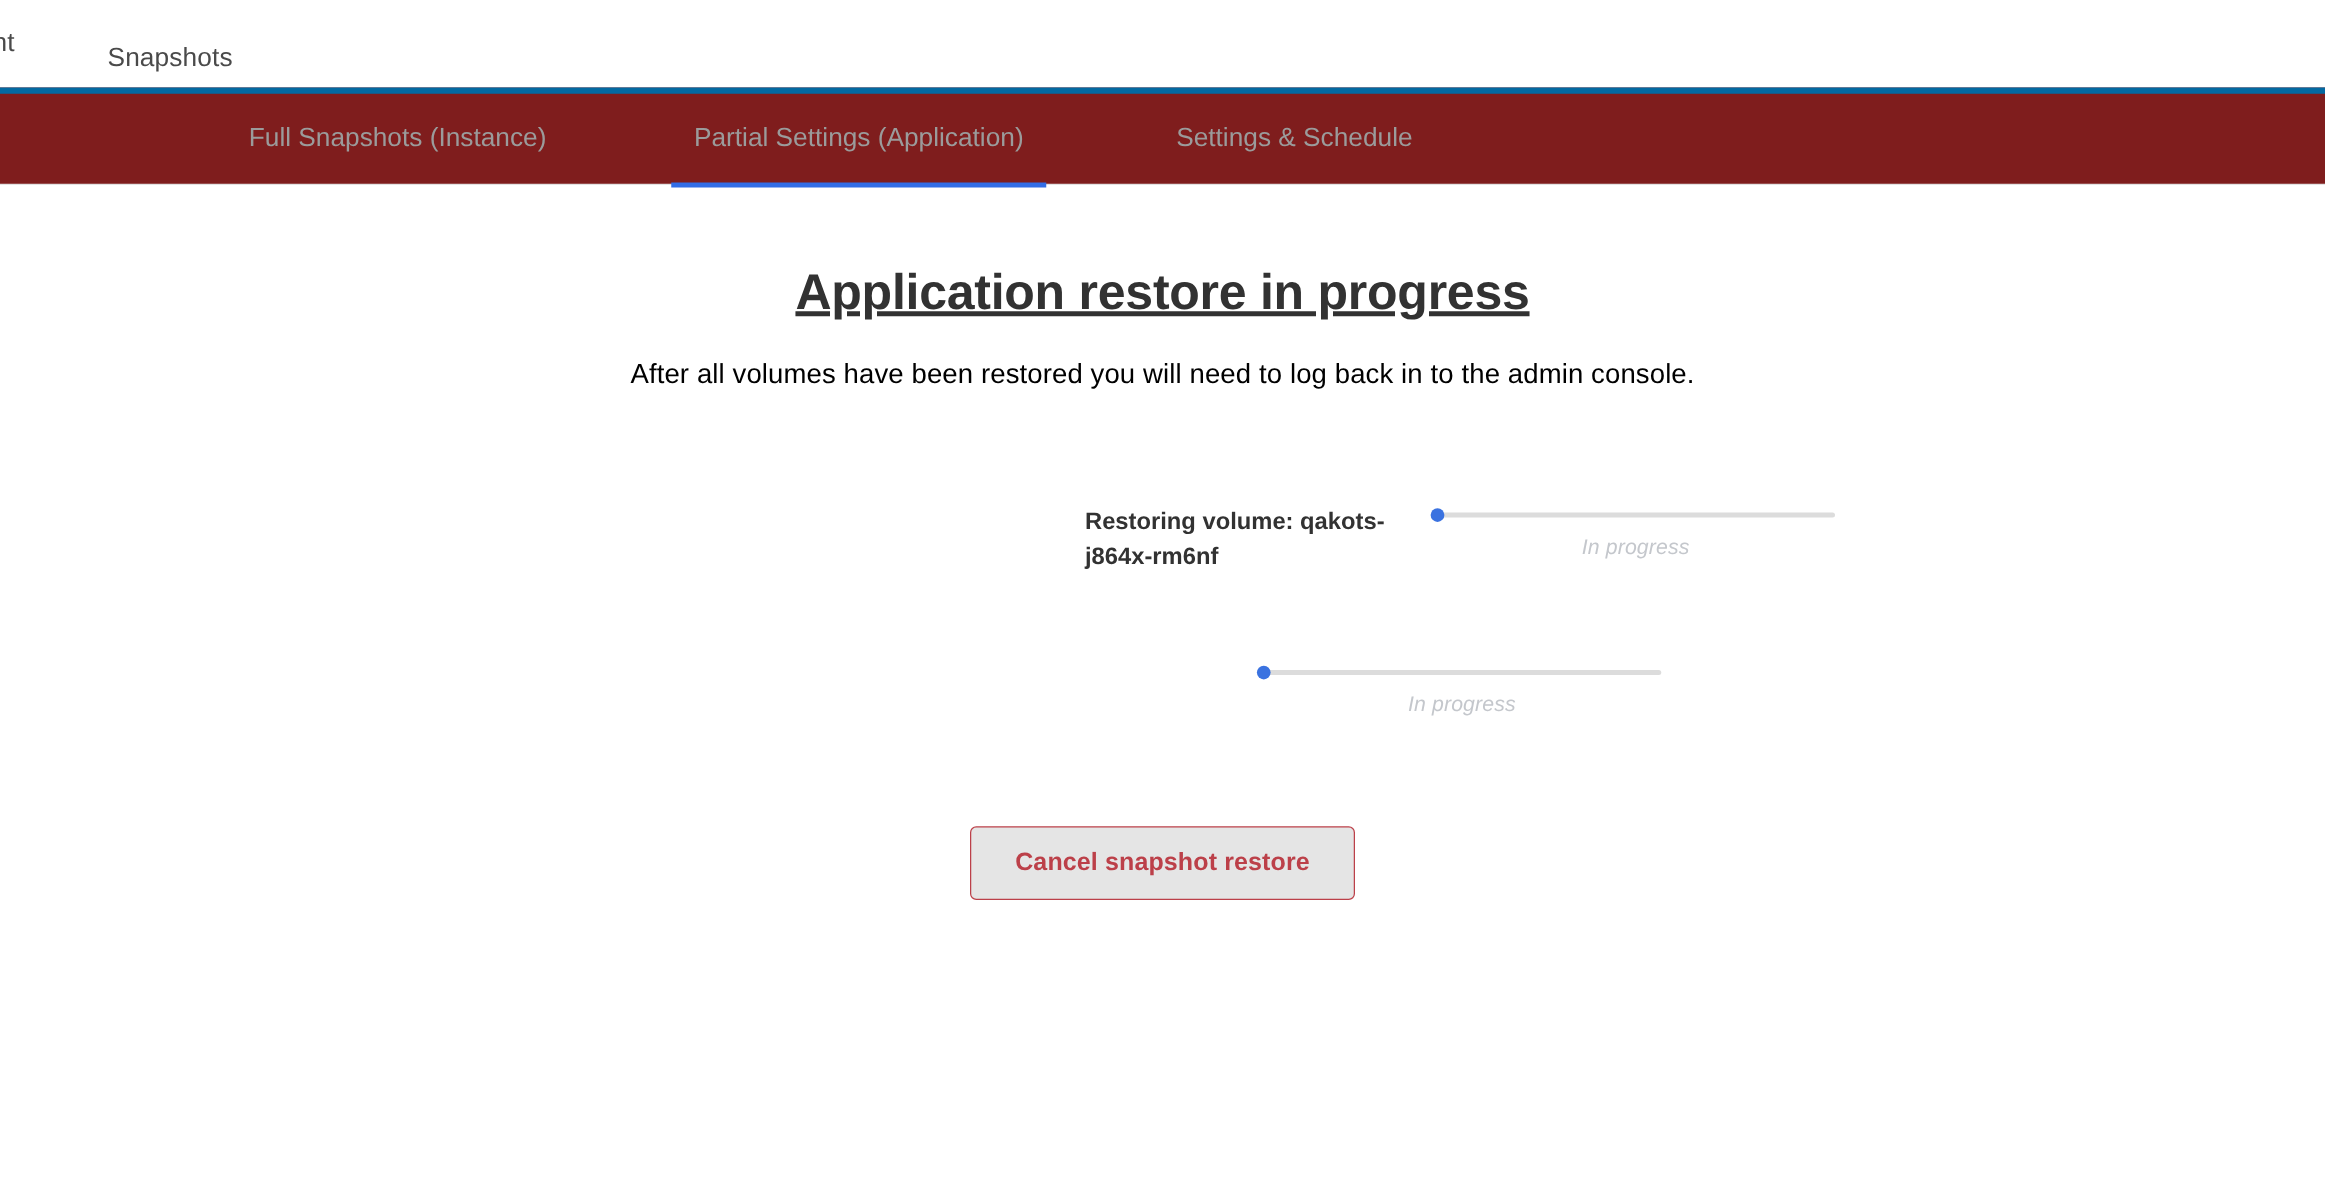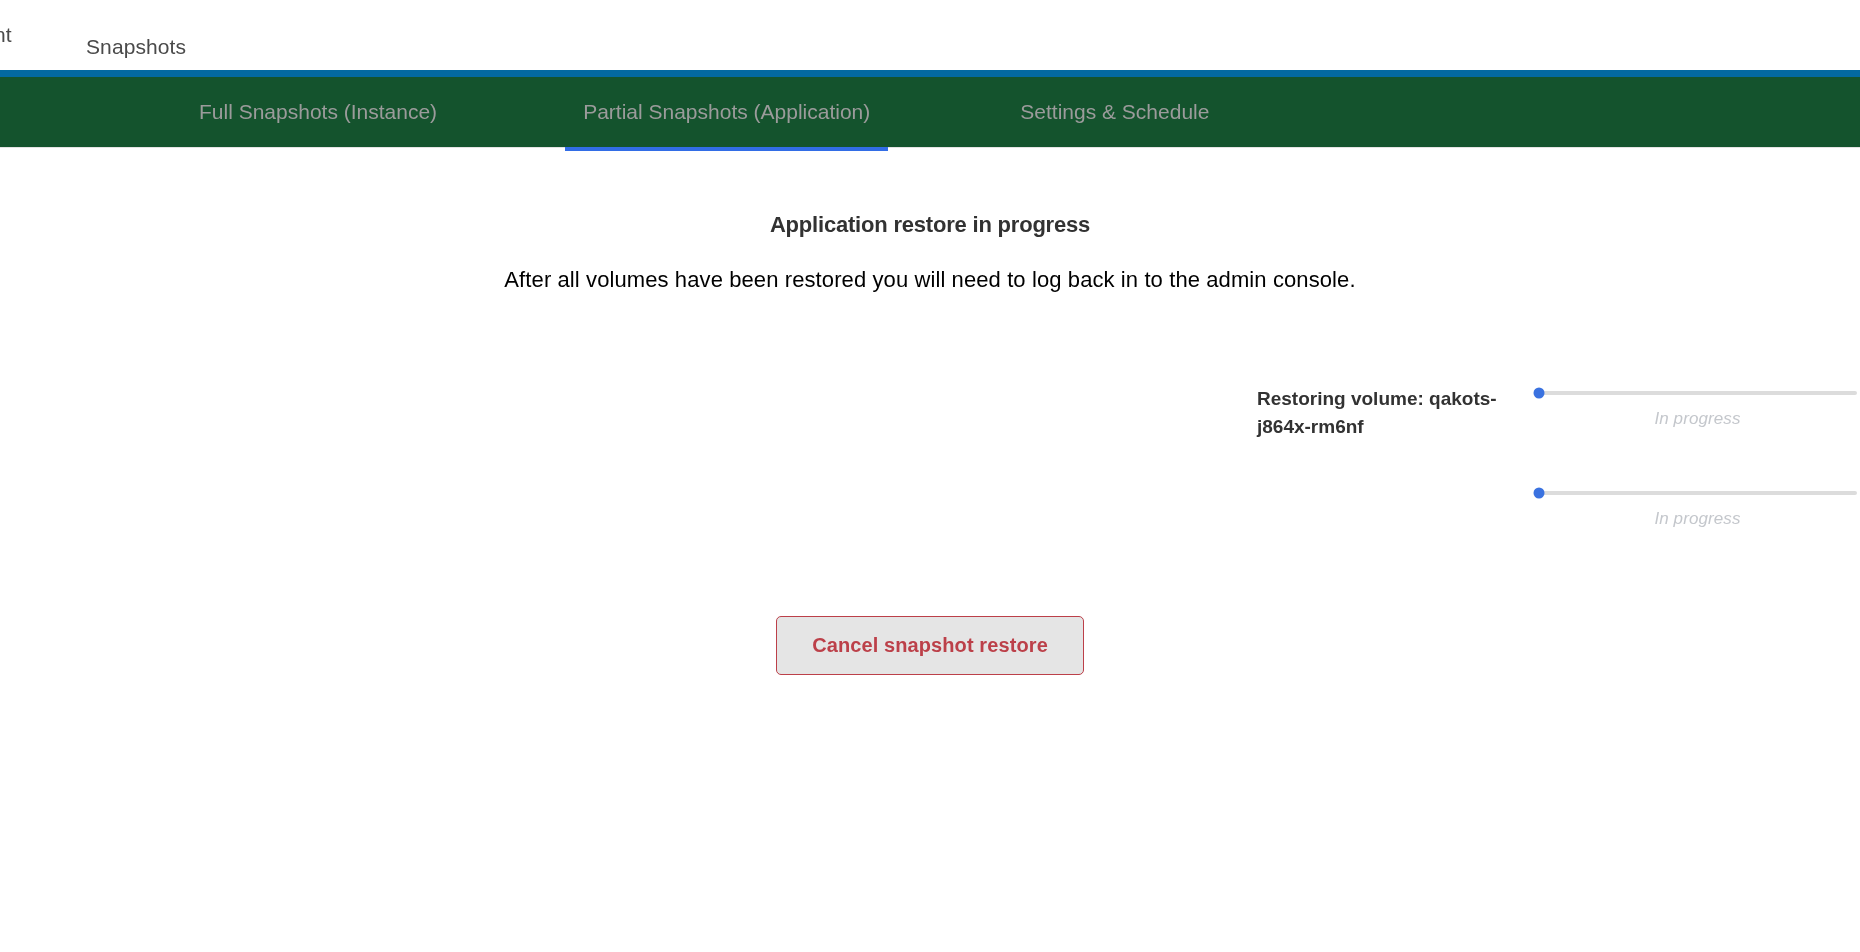--- a/index.html
+++ b/index.html
@@ -50,27 +50,26 @@
     right: 0;
     bottom: 0;
     height: 4px;
     background: #326de6;
   }
 
   
   .subtab-bar {
     position: relative;
     height: 78px;
-    background: #14532d;
-    border-top: 7px solid #0369a1;
+    background: #7f1d1d;
+    border-top: 5px solid #0369a1;
     border-bottom: 1px solid #e3e3e3;
     display: flex;
     align-items: center;
     box-sizing: border-box;
-    gap: 28px;
   }
   .subtab {
     position: relative;
     height: 78px;
     display: flex;
     align-items: center;
     justify-content: center;
     font-size: 21px;
     color: #9b9b9b;
     white-space: nowrap;
@@ -95,41 +94,43 @@
 
   
   .main {
     position: relative;
     width: 100%;
     padding-top: 0;
     box-sizing: border-box;
   }
   .page-title {
     text-align: center;
-    font-size: 22px;
+    font-size: 40px;
     font-weight: bold;
     color: #323232;
     margin-top: 64px;
     letter-spacing: -0.2px;
+    text-decoration: underline;
   }
   .page-subtitle {
     text-align: center;
     font-size: 22px;
     color: #000000;
     margin-top: 29px;
     letter-spacing: 0.1px;
   }
 
   
   .volume-list {
     margin-top: 84px;
     display: flex;
     flex-direction: column;
-    align-items: flex-end;
+    align-items: center;
     padding-left: 479px;
+    gap: 26px;
   }
   .volume-row {
     display: flex;
     align-items: flex-start;
     margin-bottom: 36px;
   }
   .volume-label {
     width: 278px;
     font-size: 19px;
     font-weight: bold;
@@ -199,21 +200,21 @@
     <span class="nav-underline"></span>
   </div>
 </div>
 
 <div class="subtab-bar">
   <div class="subtab subtab-0">
     <span>Full Snapshots (Instance)</span>
 
   </div>
   <div class="subtab subtab-1 active">
-    <span>Partial Snapshots (Application)</span>
+    <span>Partial Settings (Application)</span>
     <span class="subtab-underline"></span>
   </div>
   <div class="subtab subtab-2">
     <span>Settings &amp; Schedule</span>
 
   </div>
 </div>
 
 <div class="main">
 

